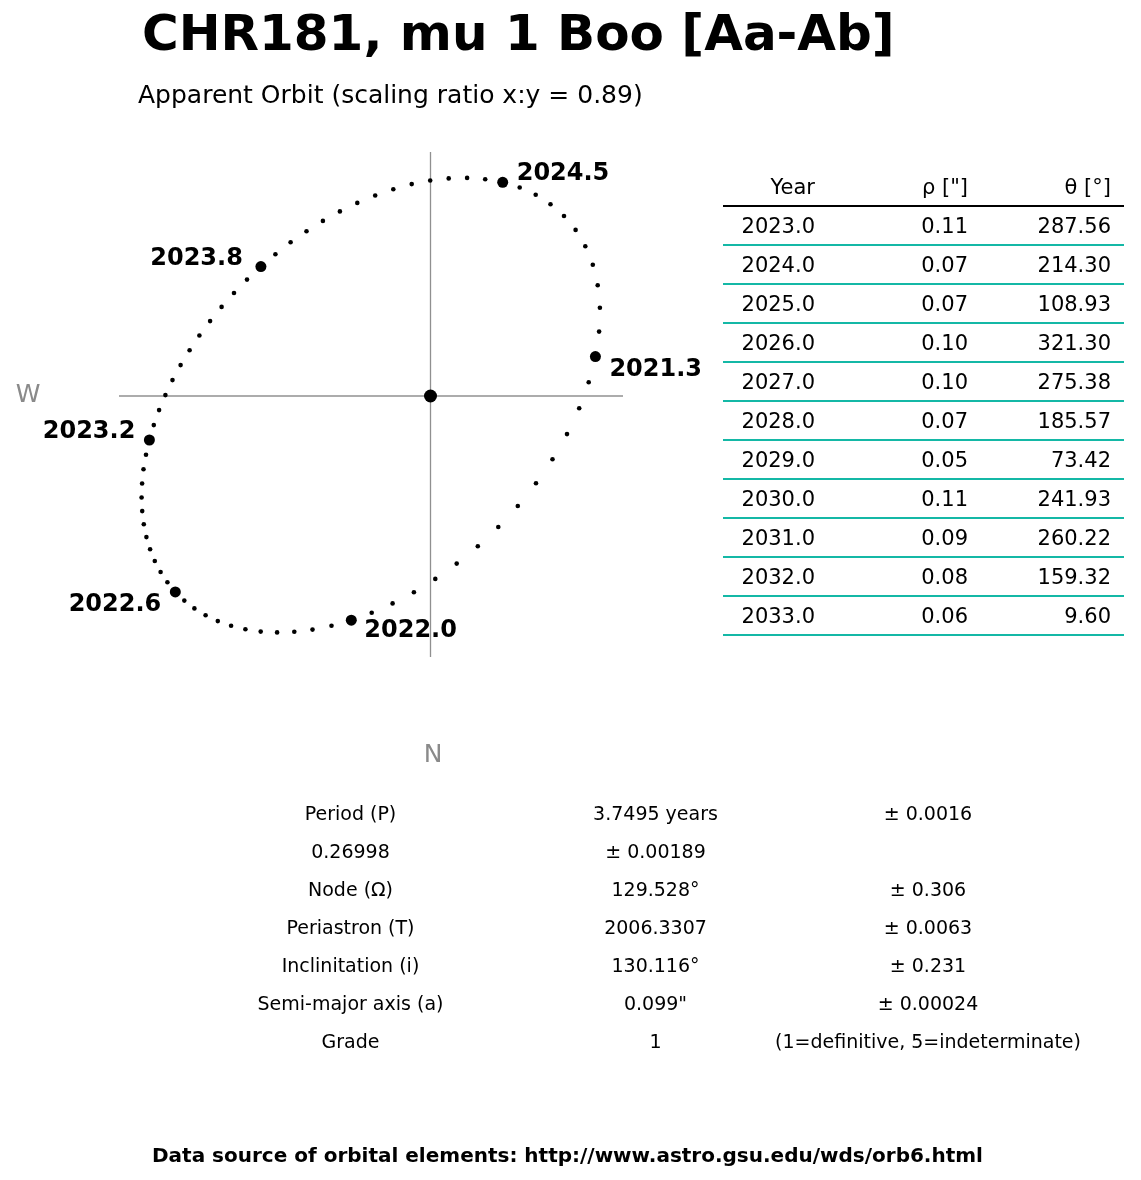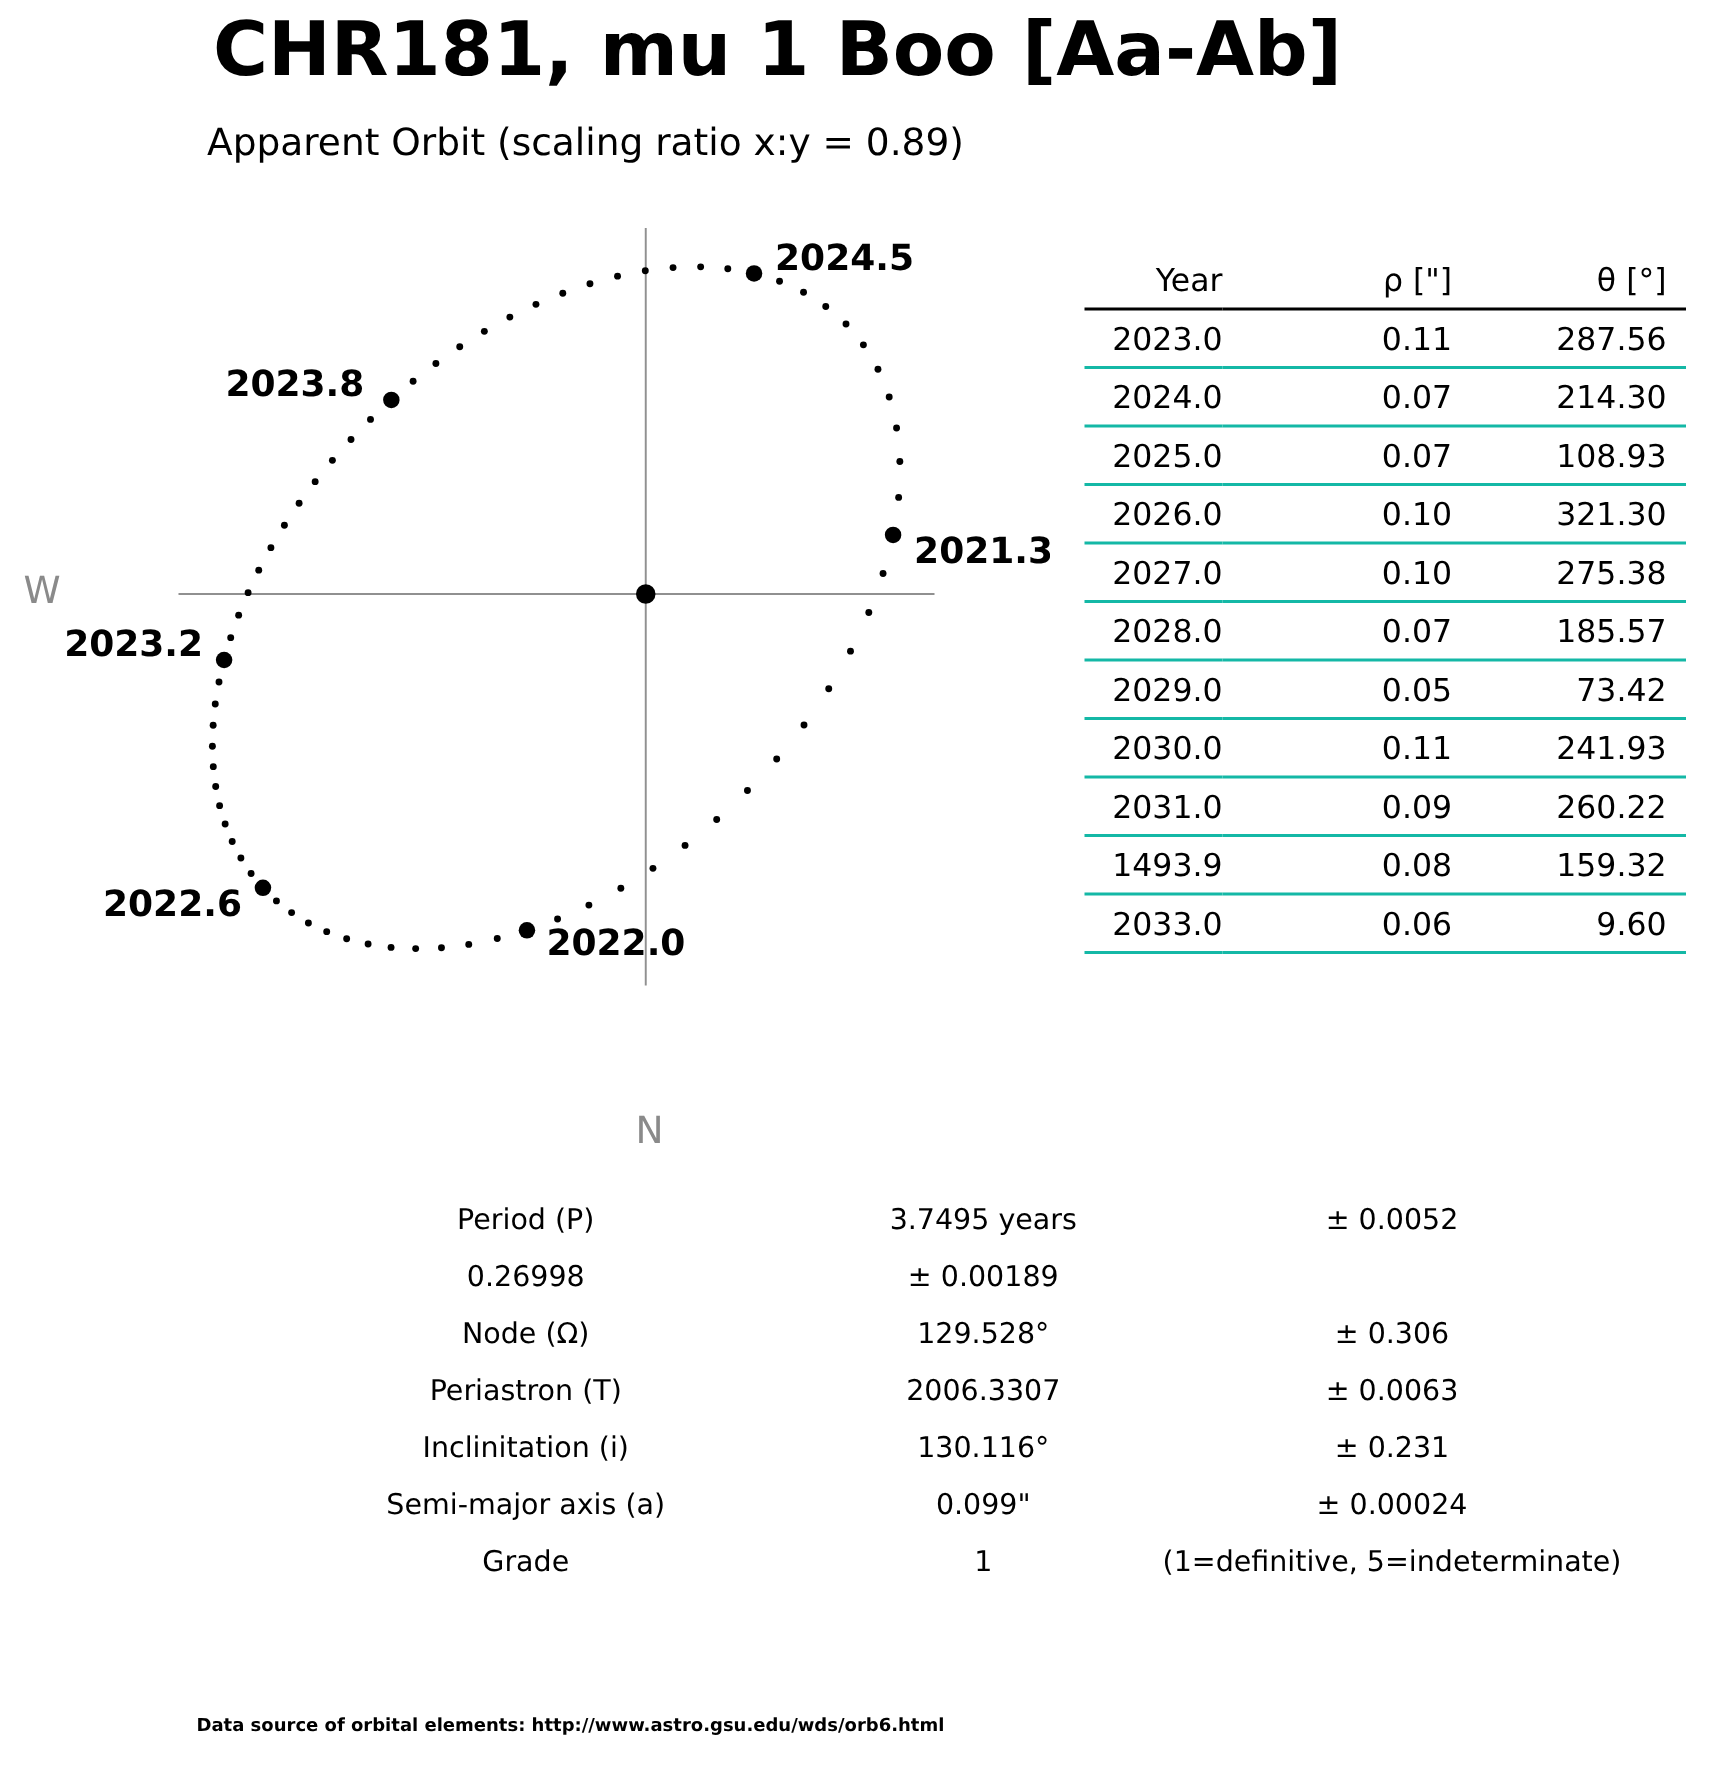--- a/index.html
+++ b/index.html
@@ -30,22 +30,22 @@
   .eph-table col.c3{width:156px;}
   .eph-table th:last-child,.eph-table td:last-child{padding-right:13px;}
   .eph-table th:first-child,.eph-table td:first-child{padding-left:0;}
   .eph-table thead th{border-bottom:2px solid #000;}
   .elements-list{position:absolute;left:158px;top:794px;width:930px;}
   .el-row{
     display:grid;grid-template-columns:385px 225px 1fr;
     height:38px;align-items:center;font-size:19px;text-align:center;
   }
   .footer-note{
-    position:absolute;left:131px;top:1143px;
-    font-size:12px;font-weight:bold;white-space:nowrap;
+    position:absolute;left:152px;top:1143px;
+    font-size:20px;font-weight:bold;white-space:nowrap;
   }
 </style>
 </head>
 <body>
 
 <div class="page-title">CHR181, mu 1 Boo [Aa-Ab]</div>
 <div class="page-subtitle">Apparent Orbit (scaling ratio x:y = 0.89)</div>
 
 <svg id="orbit-plot" width="700" height="780" viewBox="0 0 700 780">
   <line x1="119" y1="396" x2="623" y2="396" stroke="#909090" stroke-width="1.3"></line>
@@ -199,37 +199,37 @@
         <td>2030.0</td>
         <td>0.11</td>
         <td>241.93</td>
       </tr>
       <tr>
         <td>2031.0</td>
         <td>0.09</td>
         <td>260.22</td>
       </tr>
       <tr>
-        <td>1493.9</td>
+        <td>2032.0</td>
         <td>0.08</td>
         <td>159.32</td>
       </tr>
       <tr>
         <td>2033.0</td>
         <td>0.06</td>
         <td>9.60</td>
       </tr>
     </tbody>
 </table>
 
 <div class="elements-list" id="elements-list">
     <div class="el-row">
       <div>Period (P)</div>
       <div>3.7495 years</div>
-      <div>± 0.0052</div>
+      <div>± 0.0016</div>
     </div>
     <div class="el-row">
       <div>0.26998</div>
       <div>± 0.00189</div>
     </div>
     <div class="el-row">
       <div>Node (Ω)</div>
       <div>129.528°</div>
       <div>± 0.306</div>
     </div>

